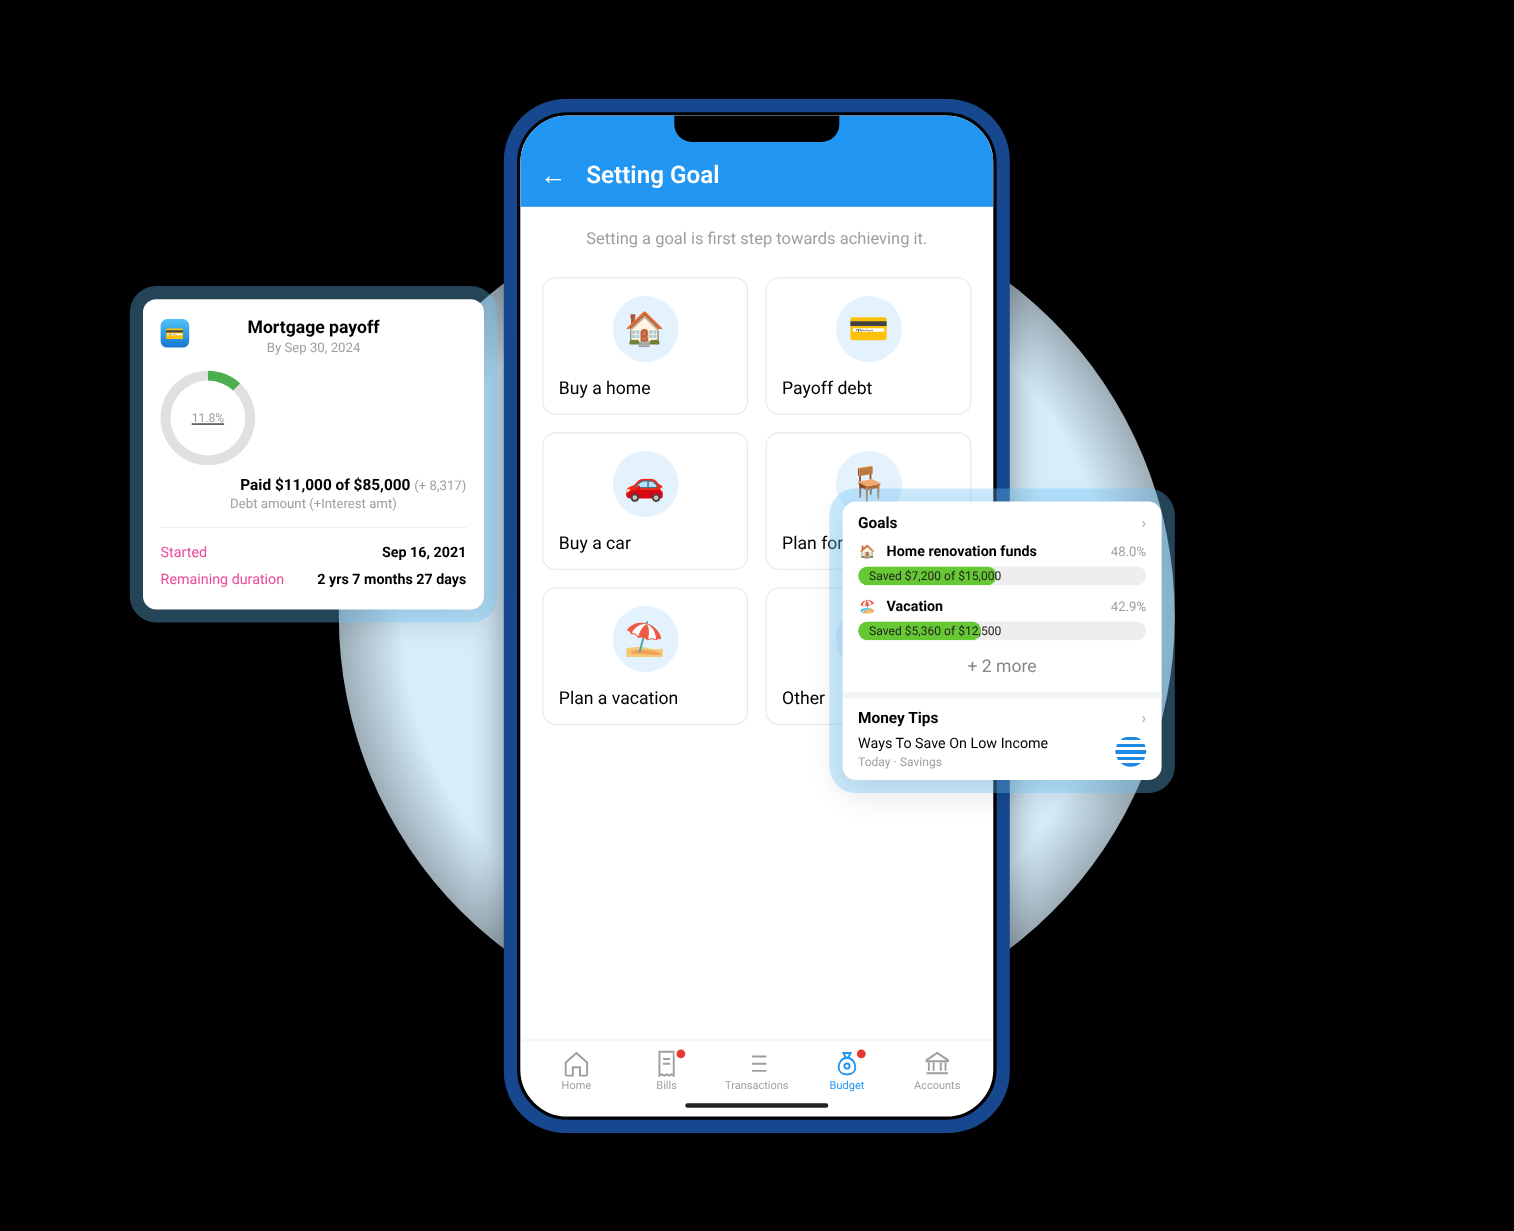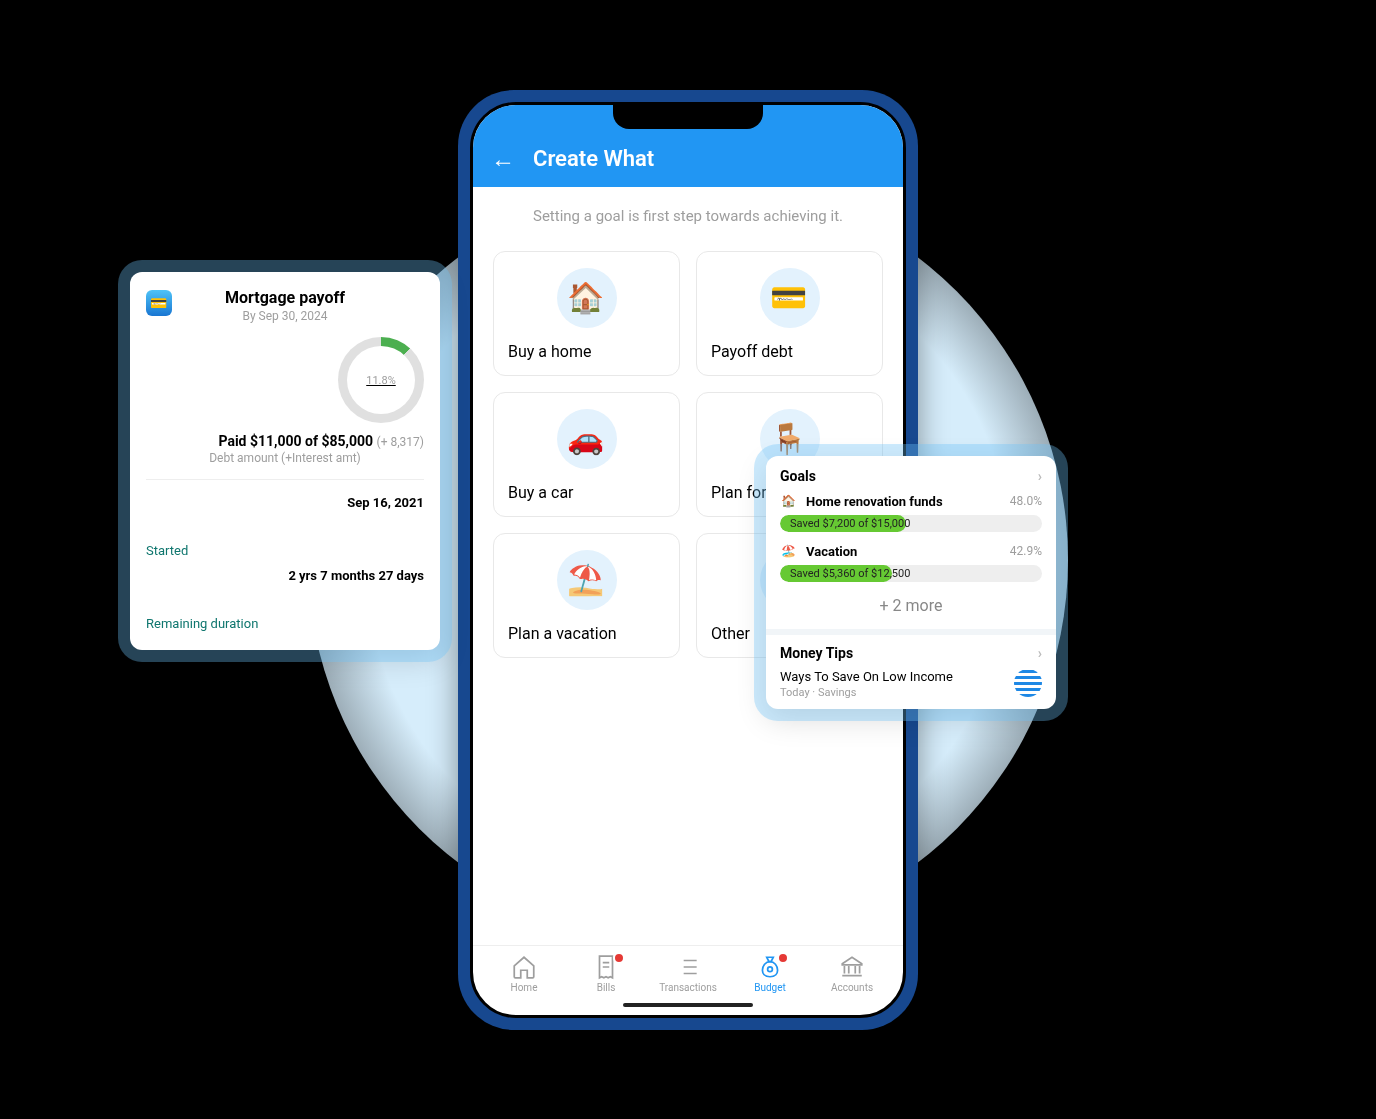--- a/index.html
+++ b/index.html
@@ -157,21 +157,21 @@
     position: absolute;
     left: 0; top: 2px;
     width: 26px; height: 26px;
     border-radius: 6px;
     background: linear-gradient(#4fc3f7,#1976d2);
     display:flex;align-items:center;justify-content:center;
     font-size:14px;
   }
   .cl-title { font-weight: 700; font-size: 16px; }
   .cl-sub { font-size: 12px; color: #9e9e9e; margin-top: 2px; }
-  .ring-wrap { display:flex; justify-content:flex-end; margin: 14px 0 10px 0; text-decoration: underline; }
+  .ring-wrap { display:flex; justify-content:flex-start; margin: 14px 0 10px 0; text-decoration: underline; }
   .ring {
     width: 86px; height: 86px;
     border-radius: 50%;
     background: conic-gradient(#4caf50 0 42.5deg, #e0e0e0 42.5deg 360deg);
     display:flex;align-items:center;justify-content:center;
     position: relative;
   }
   .ring::before {
     content:"";
     position:absolute;
@@ -179,21 +179,21 @@
     background:#fff;
     border-radius:50%;
   }
   .ring span { position: relative; font-size: 11px; color:#9e9e9e; }
   .paid-line { text-align:right; font-size:14px; margin-bottom: 2px; }
   .paid-line b { font-weight: 700; }
   .paid-line .extra { color:#9e9e9e; font-size: 12px; }
   .debt-note { text-align:center; color:#9e9e9e; font-size:12px; margin-bottom: 14px; }
   .kv { border-top: 1px solid #eee; padding-top: 10px; }
   .kv-row { display:flex; justify-content:space-between; font-size:13px; padding: 5px 0; }
-  .kv-row .k { color:#0f766e; max-width: 140px; margin-top: 48px; }
+  .kv-row .k { color:#ec4899; max-width: 140px; }
   .kv-row .v { font-weight:700; color:#000; }
 
   
   .card-right {
     position: absolute;
     right: 320px; top: 456px;
     width: 290px;
     background: #fff;
     border-radius: 12px;
     box-shadow: 0 0 0 12px rgba(110,195,250,0.35), 0 10px 30px rgba(0,0,0,0.15);
@@ -221,21 +221,21 @@
 <body>
 
 <div class="bg-circle"></div>
 
 <div class="phone">
   <div class="phone-inner">
     <div class="notch"></div>
 
     <div class="app-header">
       <span class="back">←</span>
-      <span class="title">Create What</span>
+      <span class="title">Setting Goal</span>
     </div>
 
     <div class="content">
       <div class="subtitle">Setting a goal is first step towards achieving it.</div>
 
       <div class="goal-grid">
         <div class="goal-card">
           <div class="goal-icon">🏠</div>
           <div class="goal-label">Buy a home</div>
         </div>

